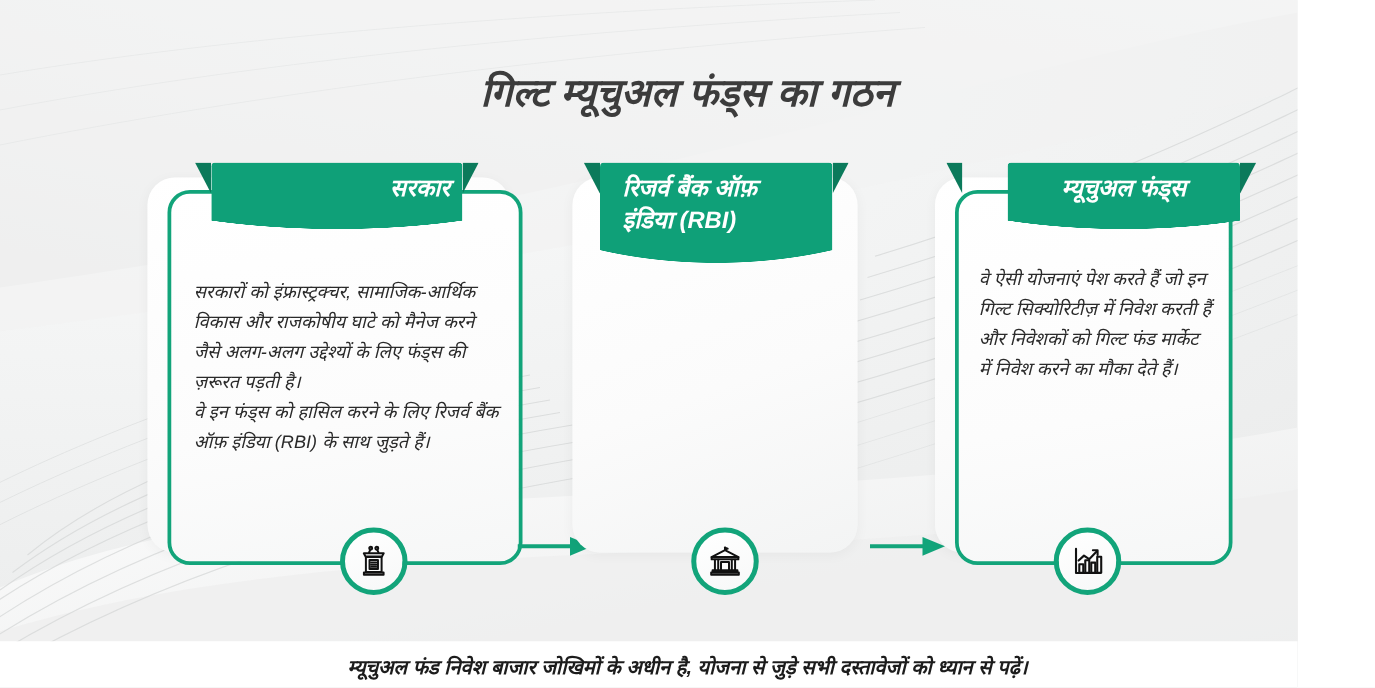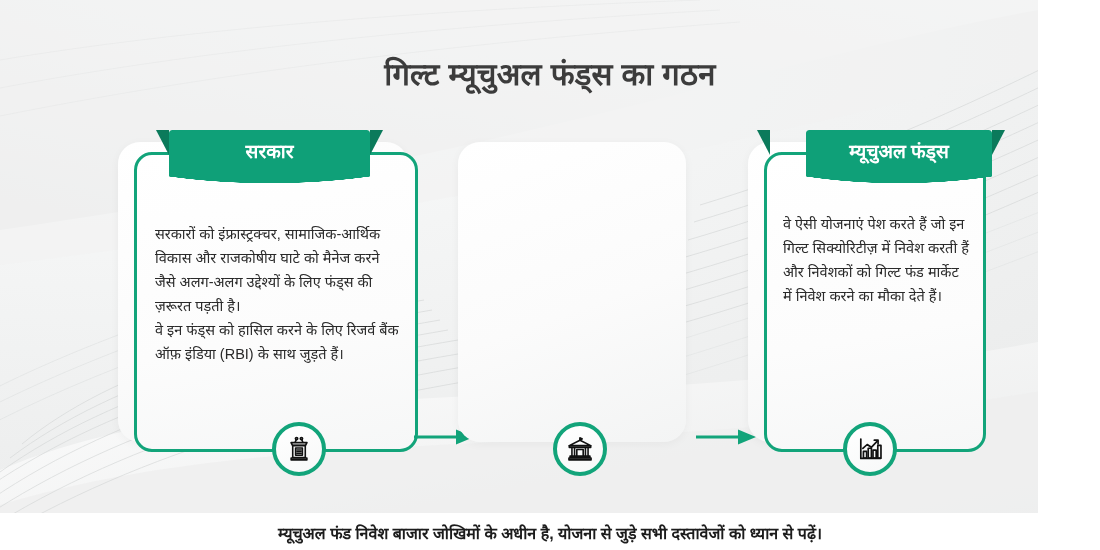--- a/index.html
+++ b/index.html
@@ -13,20 +13,21 @@
     background: #ffffff;
     overflow: hidden;
   }
 
   #stage {
     position: relative;
     width: 1038px;
     height: 550px;
     overflow: hidden;
     background: #f2f3f3;
+    font-style: italic;
   }
 
   
   .bg-base {
     position: absolute;
     inset: 0;
     background:
       radial-gradient(120% 85% at 12% 8%, #fdfdfd 0%, #f4f5f5 45%, #eceded 100%);
   }
   .bg-svg {
@@ -150,21 +151,21 @@
     -webkit-mask-image: radial-gradient(120% 135% at 50% -38%, #000 99.6%, transparent 100%);
             mask-image: radial-gradient(120% 135% at 50% -38%, #000 99.6%, transparent 100%);
   }
   .ribbon-title {
     color: #ffffff;
     font-size: 19px;
     font-weight: bold;
     line-height: 1.3;
     white-space: pre-line;
   }
-  .c1 .ribbon-title { text-align: center; }
+  .c1 .ribbon-title { text-align: right; }
   .c2 .ribbon-title { text-align: left; padding-left: 8px; }
   .c3 .ribbon-title { text-align: center; }
   .c2 .ribbon-main { padding-bottom: 24px; }
 
   
   .icon-badge {
     position: absolute;
     bottom: -16px;
     left: 50%;
     transform: translateX(-50%);
@@ -313,20 +314,28 @@
     <div class="arrow a1">
       <svg width="62" height="18" viewBox="0 0 62 18">
         <path d="M0 9 H44" stroke="#12a47a" stroke-width="3.2"></path>
         <path d="M42 1.5 L60 9 L42 16.5 Z" fill="#12a47a"></path>
       </svg>
     </div>
 
     <div class="card-wrap c2">
       <div class="card-backing"></div>
 
+      <div class="ribbon">
+        <div class="ribbon-fold left"></div>
+        <div class="ribbon-fold right"></div>
+        <div class="ribbon-main">
+          <div class="ribbon-title">रिजर्व बैंक ऑफ़
+इंडिया (RBI)</div>
+        </div>
+      </div>
 
       <div class="icon-badge">
         <svg width="30" height="30" viewBox="0 0 32 32" fill="none" stroke="#111111" stroke-width="1.7" stroke-linecap="round" stroke-linejoin="round">
 
           <path d="M16 4.2 V6.4"></path>
           <path d="M16 4.4 L18.3 5.2 L16 6.0"></path>
 
           <path d="M4.5 12.4 L16 6.6 L27.5 12.4 Z"></path>
 
           <path d="M4.6 12.6 H27.4 V14.4 H4.6 Z"></path>

